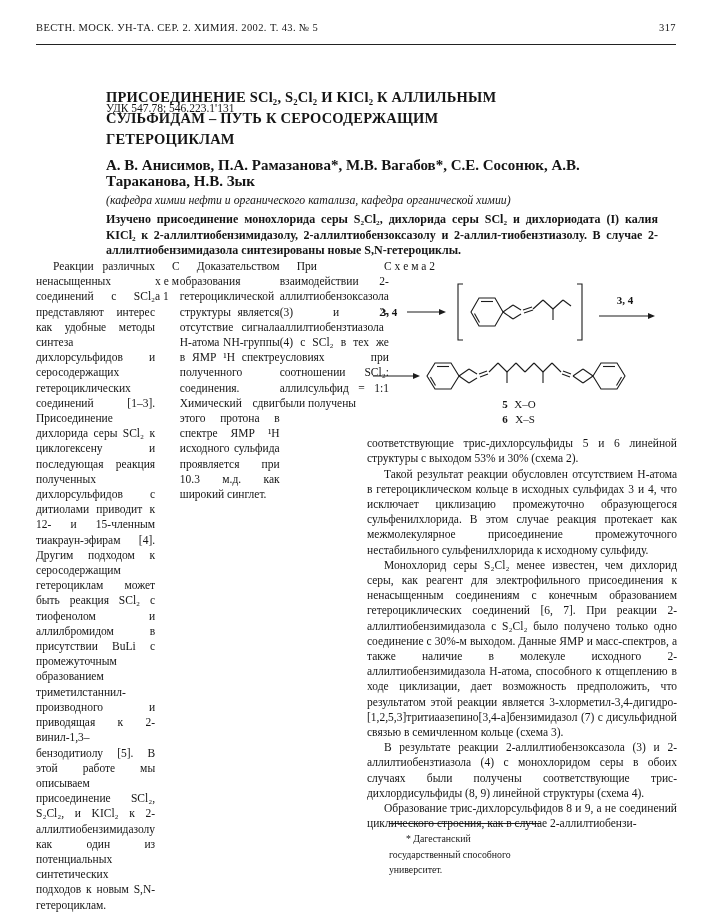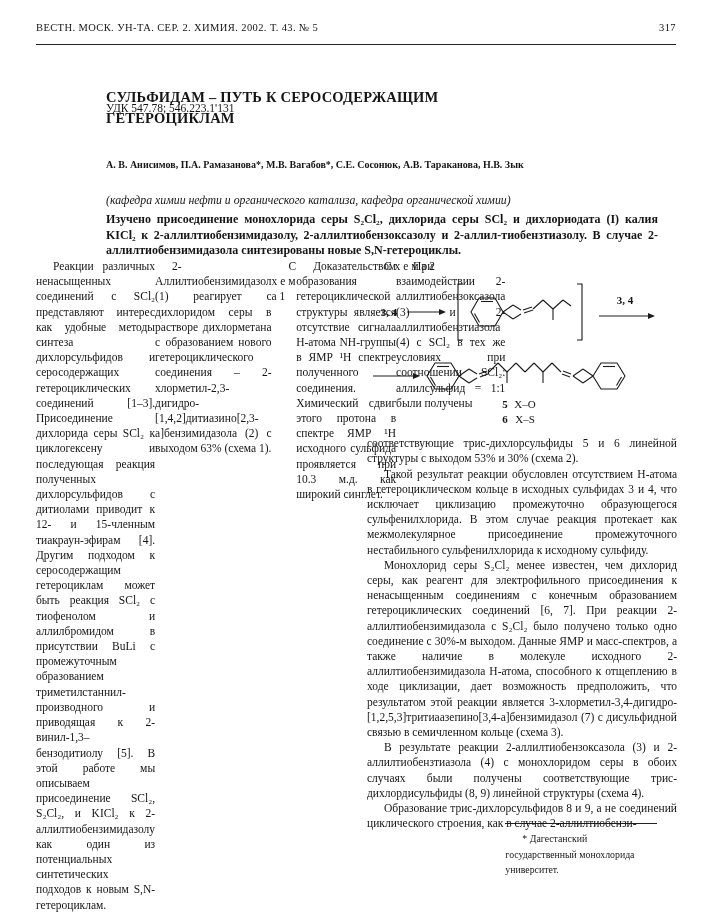--- a/index.html
+++ b/index.html
@@ -11,21 +11,21 @@
   }
   
   .running-head {
     position:absolute; top:22px; left:36px; right:33px;
     display:flex; justify-content:space-between; align-items:baseline;
     font-size:10.5px; letter-spacing:0.4px;
   }
   .head-rule { position:absolute; top:44px; left:36px; right:33px; border-top:1.4px solid #222; }
   .udc { position:absolute; top:60px; left:106px; font-size:11.5px;margin-top:42px; }
   .title { position:absolute; top:87px; left:106px; font-size:14.5px; font-weight:bold; line-height:21px; letter-spacing:0.2px; }
-  .authors { position:absolute; top:157px; left:106px; width:548px; font-size:10px; font-weight:bold; line-height:16px; }
+  .authors { position:absolute; top:157px; left:106px; width:548px; font-size:15px; font-weight:bold; line-height:16px; }
   .affiliation { position:absolute; top:193px; left:106px; font-size:11.8px; font-style:italic; }
   .abstract { position:absolute; top:212px; left:106px; width:552px; font-size:12px; font-weight:bold; line-height:15.6px; text-align:justify; }
   
   .columns { position:absolute; top:259px; left:36px; width:641px; display:flex; gap:21px; }
   .col { width:310px; font-size:11.5px; line-height:15.2px; text-align:justify; }
   .col-left { display:flex; flex-direction:row; height:622px; }
   .col p { margin:0; text-indent:17px; }
   .col p.noindent { text-indent:0; }
   .scheme-caption { text-align:left; font-size:11.5px; margin:7px 4px 3px 0; text-indent:0; }
   .scheme-svg { display:block; margin:2px 0 2px 0; }
@@ -48,33 +48,33 @@
 
   <div class="running-head">
     <span>ВЕСТН. МОСК. УН-ТА. СЕР. 2. ХИМИЯ. 2002. Т. 43. № 5</span>
     <span>317</span>
   </div>
   <div class="head-rule"></div>
 
   <div class="udc">УДК 547.78; 546.223.1'131</div>
 
   <div class="title">
+    <div>ПРИСОЕДИНЕНИЕ SCl₂, S₂Cl₂ И KICl₂ К АЛЛИЛЬНЫМ</div>
     <div>СУЛЬФИДАМ – ПУТЬ К СЕРОСОДЕРЖАЩИМ</div>
     <div>ГЕТЕРОЦИКЛАМ</div>
   </div>
 
   <div class="authors">А. В. Анисимов, П.А. Рамазанова*, М.В. Вагабов*, С.Е. Сосонюк, А.В. Тараканова, Н.В. Зык</div>
   <div class="affiliation">(кафедра химии нефти и органического катализа, кафедра органической химии)</div>
   <div class="abstract">Изучено присоединение монохлорида серы S₂Cl₂, дихлорида серы SCl₂ и дихлориодата (I) калия KICl₂ к 2-аллилтиобензимидазолу, 2-аллилтиобензоксазолу и 2-аллил-тиобензтиазолу. В случае 2-аллилтиобензимидазола синтезированы новые S,N-гетероциклы.</div>
 
   <div class="columns">
 
     <div class="col col-left">
       <p>Реакции различных ненасыщенных соединений с SCl₂ представляют интерес как удобные методы синтеза дихлорсульфидов и серосодержащих гетероциклических соединений [1–3]. Присоединение дихлорида серы SCl₂ к циклогексену и последующая реакция полученных дихлорсульфидов с дитиолами приводит к 12- и 15-членным тиакраун-эфирам [4]. Другим подходом к серосодержащим гетероциклам может быть реакция SCl₂ с тиофенолом и аллилбромидом в присутствии BuLi с промежуточным образованием триметилстаннил-производного и приводящая к 2-винил-1,3–бензодитиолу [5]. В этой работе мы описываем присоединение SCl₂, S₂Cl₂, и KICl₂ к 2-аллилтиобензимидазолу как один из потенциальных синтетических подходов к новым S,N-гетероциклам.</p>
-      <p>2-Аллилтиобензимидазол (1) реагирует с дихлоридом серы в растворе дихлорметана с образованием нового гетероциклического соединения – 2-хлорметил-2,3-дигидро-[1,4,2]дитиазино[2,3-а]бензимидазола (2) с выходом 63% (схема 1).</p>
       <p class="scheme-caption">С х е м а  1</p>
 
       <svg class="scheme-svg" width="310" height="155" viewBox="0 0 310 155">
 
         <g>
           <polygon points="12,25 20,11 36,11 44,25 36,39 20,39"></polygon>
           <line x1="22" y1="14.5" x2="34" y2="14.5"></line>
           <line x1="15.5" y1="26.5" x2="20.5" y2="35.5"></line>
           <line x1="44" y1="25" x2="52" y2="18"></line>
           <line x1="60" y1="19" x2="66" y2="23"></line>
@@ -156,21 +156,21 @@
           <line x1="133" y1="112" x2="142" y2="126"></line>
           <text class="atom" x="153" y="137">CH₂Cl</text>
         </g>
       </svg>
 
       <p>Доказательством образования гетероциклической структуры является отсутствие сигнала Н-атома NH-группы в ЯМР ¹Н спектре полученного соединения. Химический сдвиг этого протона в спектре ЯМР ¹Н исходного сульфида проявляется при 10.3 м.д. как широкий синглет.</p>
       <p>При взаимодействии 2-аллилтиобензоксазола (3) и 2-аллилтиобензтиазола (4) с SCl₂ в тех же условиях при соотношении SCl₂: аллилсульфид = 1:1 были получены</p>
 
       <div class="footnote-block">
         <div class="footnote-rule"></div>
-        <p class="footnote-text">* Дагестанский государственный монохлорида университет.</p>
+        <p class="footnote-text">* Дагестанский государственный способного университет.</p>
       </div>
     </div>
 
     <div class="col col-right">
       <p class="scheme-caption sch2-caption">С х е м а  2</p>
 
       <svg class="scheme-svg" width="310" height="158" viewBox="0 0 310 158">
         <g>
           <text class="serif-bold" x="22" y="40">3, 4</text>
           <line x1="40" y1="36" x2="76" y2="36"></line>

